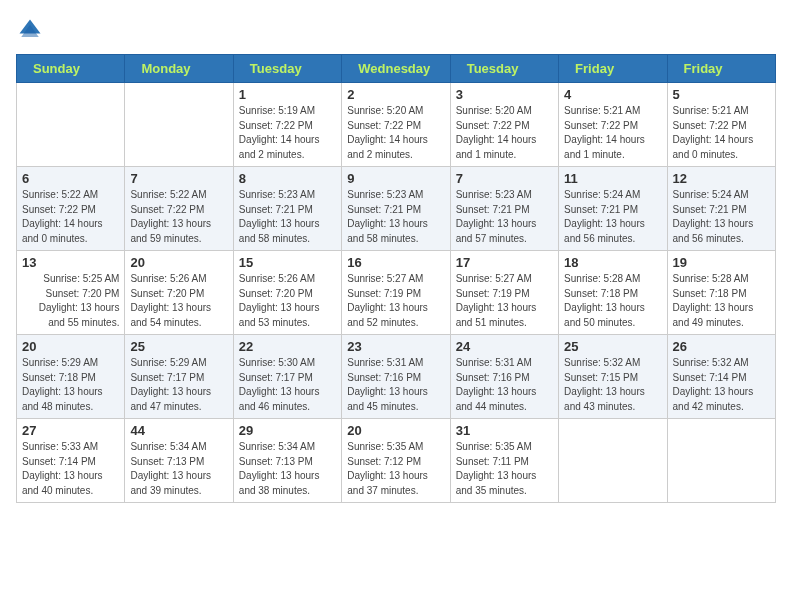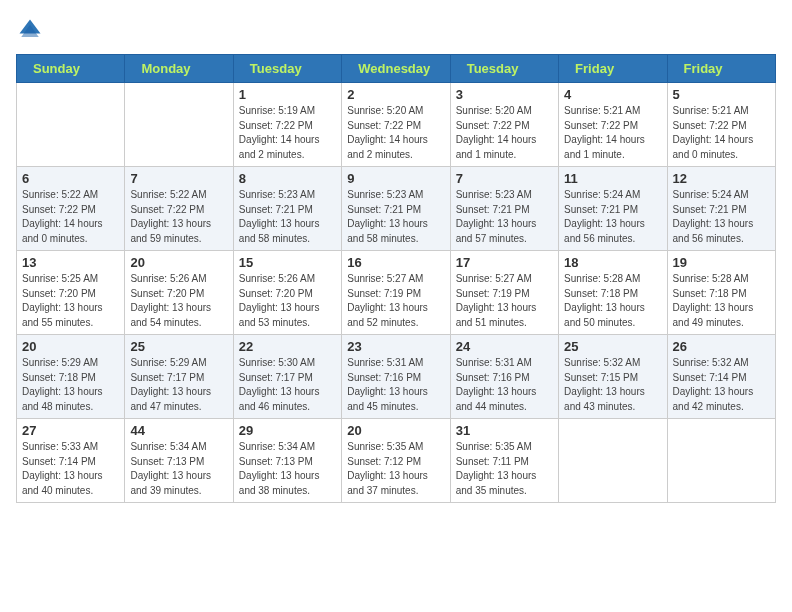--- a/index.html
+++ b/index.html
@@ -219,21 +219,21 @@
           <span class="day-number">12</span>
           <div class="day-info" style="white-space: pre-line;">Sunrise: 5:24 AM
 Sunset: 7:21 PM
 Daylight: 13 hours
 and 56 minutes.</div>
         </td>
       </tr>
       <tr>
         <td>
           <span class="day-number">13</span>
-          <div class="day-info" style="white-space: pre-line;">Sunrise: 5:25 AM
+          <div class="day-info" style="white-space: pre-line; text-align: right;">Sunrise: 5:25 AM
 Sunset: 7:20 PM
 Daylight: 13 hours
 and 55 minutes.</div>
         </td>
         <td>
           <span class="day-number">20</span>
           <div class="day-info" style="white-space: pre-line;">Sunrise: 5:26 AM
 Sunset: 7:20 PM
 Daylight: 13 hours
 and 54 minutes.</div>

